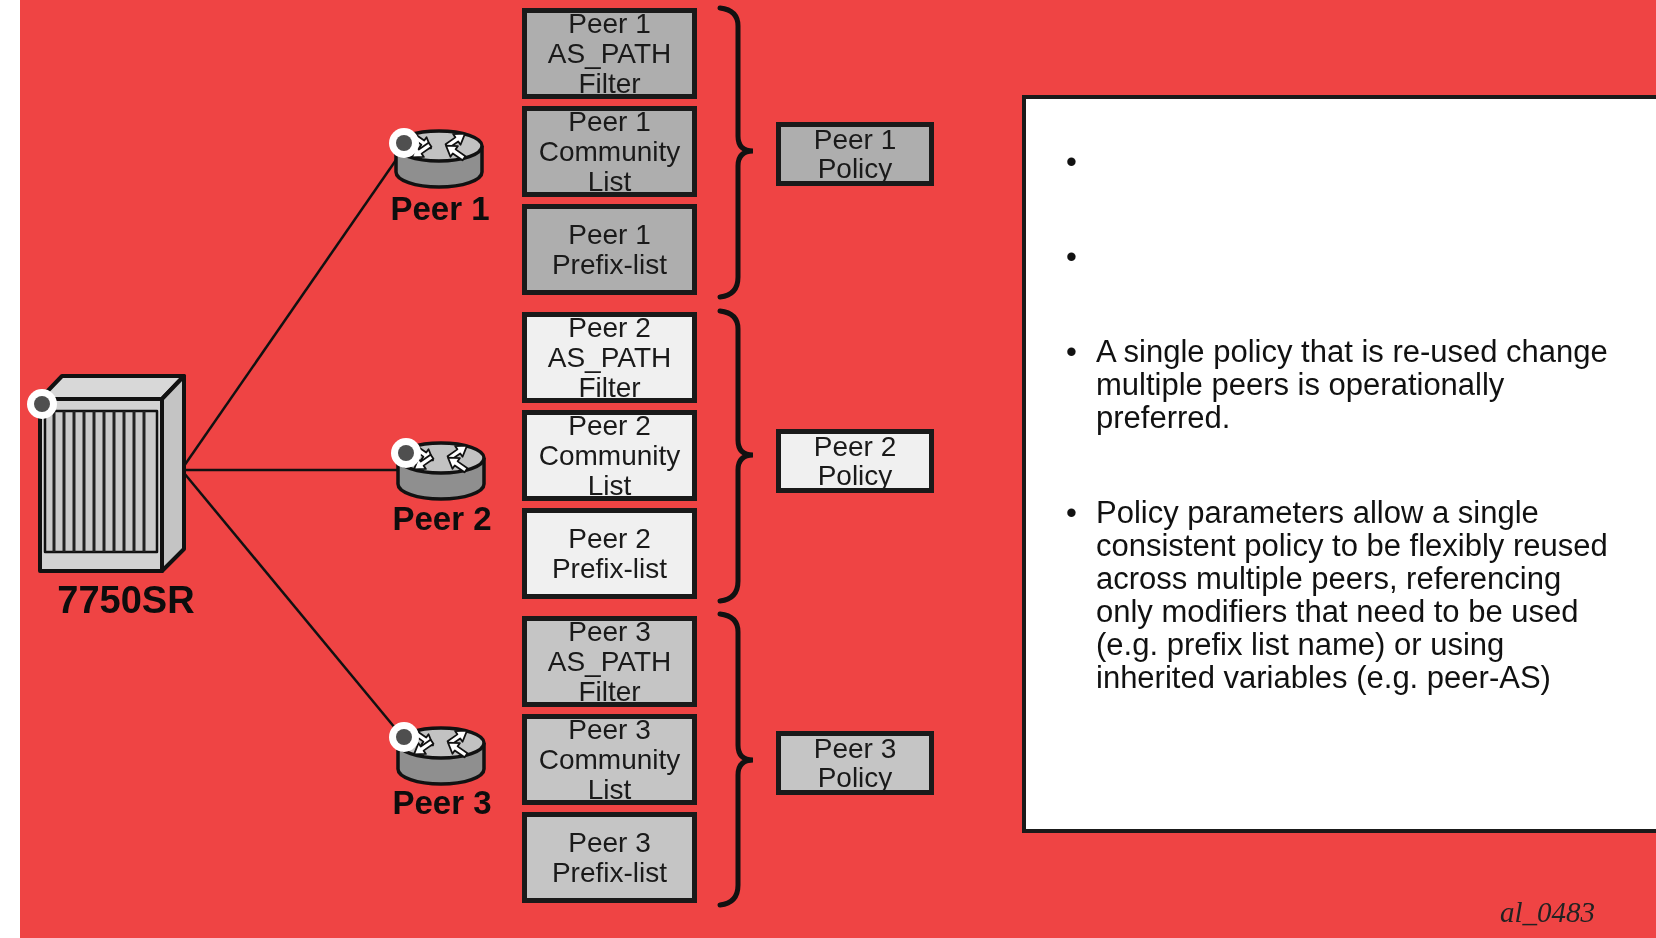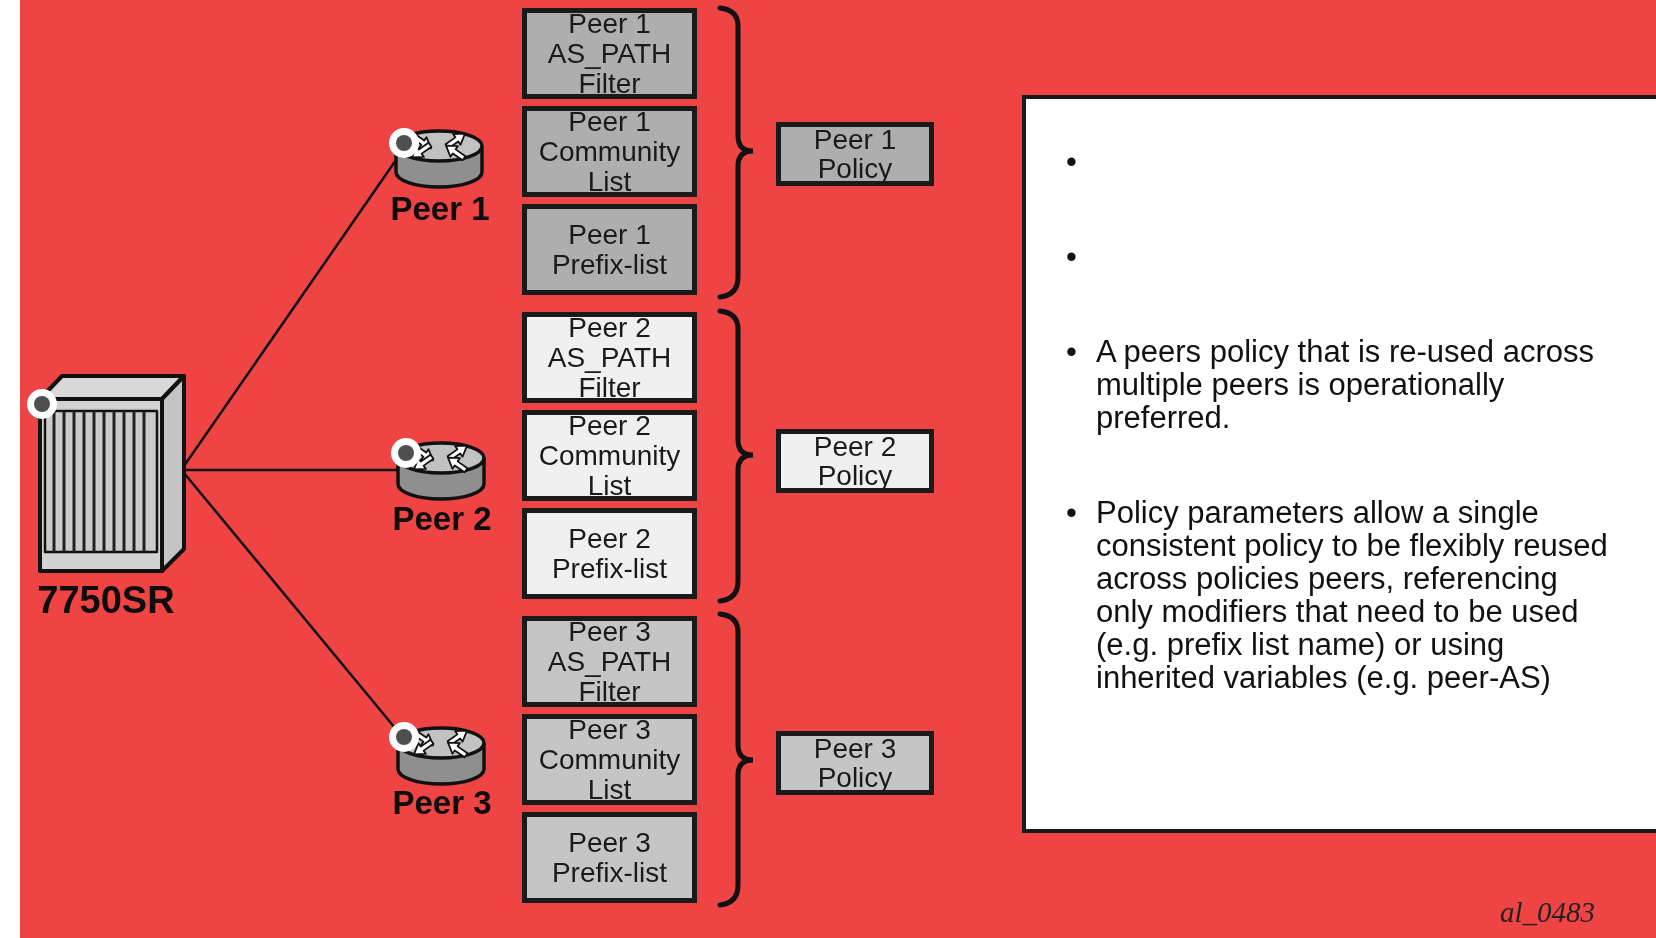--- a/index.html
+++ b/index.html
@@ -18,21 +18,21 @@
     position:absolute;left:756px;width:158px;height:64px;
     border:5px solid #1a1a1a;box-sizing:border-box;
     display:flex;align-items:center;justify-content:center;text-align:center;
     font-size:28px;line-height:29px;white-space:pre-line;color:#1a1a1a;
   }
   .peer-label{
     position:absolute;width:140px;text-align:center;
     font-weight:bold;font-size:33px;line-height:34px;color:#0d0d0d;
   }
   .device-label{
-    position:absolute;left:11px;top:579px;width:150px;text-align:center;
+    position:absolute;left:31px;top:579px;width:150px;text-align:center;
     font-weight:bold;font-size:38px;color:#0d0d0d;
   }
   .panel{
     position:absolute;left:1002px;top:95px;width:643px;height:738px;
     border:4px solid #1a1a1a;box-sizing:border-box;background:#ffffff;
     padding:46px 0 0 40px;
   }
   .bullet-item{display:flex;margin-bottom:62px;font-size:31px;line-height:33px;color:#111;}
   .bullet-mark{flex:0 0 30px;width:30px;}
   .bullet-text{width:516px;}
@@ -146,23 +146,23 @@
 
   <div class="panel">
     <div class="bullet-item">
       <span class="bullet-mark">•</span>
     </div>
     <div class="bullet-item">
       <span class="bullet-mark">•</span>
     </div>
     <div class="bullet-item">
       <span class="bullet-mark">•</span>
-      <span class="bullet-text">A peers policy that is re-used across multiple peers is operationally preferred.</span>
+      <span class="bullet-text">A single policy that is re-used change multiple peers is operationally preferred.</span>
     </div>
     <div class="bullet-item">
       <span class="bullet-mark">•</span>
-      <span class="bullet-text">Policy parameters allow a single consistent policy to be flexibly reused across policies peers, referencing only modifiers that need to be used (e.g. prefix list name) or using inherited variables (e.g. peer-AS)</span>
+      <span class="bullet-text">Policy parameters allow a single consistent policy to be flexibly reused across multiple peers, referencing only modifiers that need to be used (e.g. prefix list name) or using inherited variables (e.g. peer-AS)</span>
     </div>
   </div>
 
   <div class="caption">al_0483</div>
 
 </div>
 
 </body></html>

